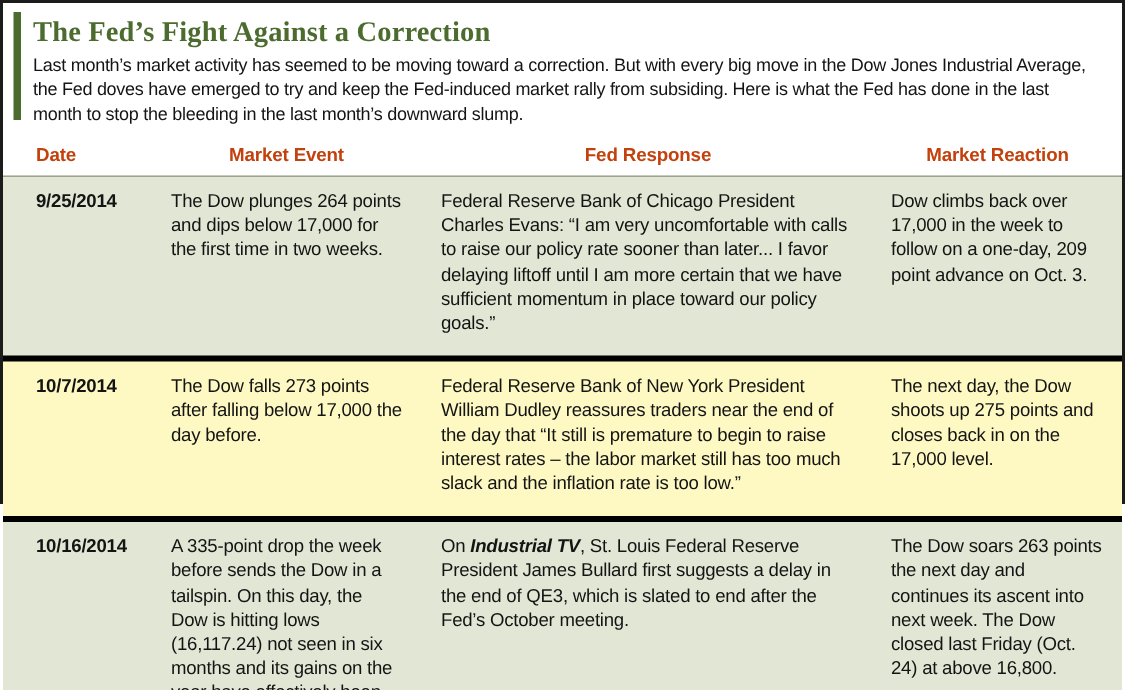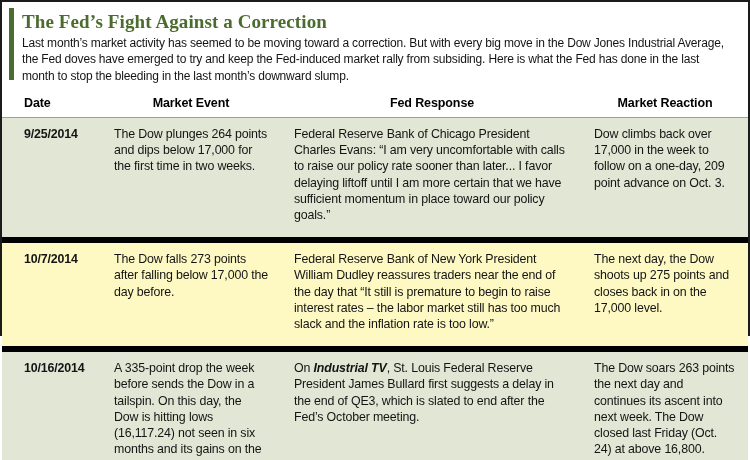--- a/index.html
+++ b/index.html
@@ -61,37 +61,37 @@
     margin-top: 4px;
   }
   #table col.c-date      { width: 98px; }
   #table col.c-event     { width: 182px; }
   #table col.c-response  { width: 300px; }
   #table col.c-reaction  { width: 166px; }
 
   #table thead th {
     font-size: 12.5px;
     font-weight: bold;
-    color: #000000;
+    color: #c2410c;
     text-align: center;
     padding: 2px 0 7px 0;
     border-bottom: 1px solid #9aa58c;
     vertical-align: bottom;
     letter-spacing: -0.1px;
   }
   #table thead th.th-date { padding-left: 22px; text-align: left; }
 
   #table tbody td {
     font-size: 12.4px;
     line-height: 16.2px;
     color: #141414;
     vertical-align: top;
     padding: 8px 10px 14px 10px;
     letter-spacing: -0.15px;
-    border-bottom: 6px solid #000000;
+    border-bottom: 4px solid #000000;
   }
   #table tbody tr.shaded td { background: #e2e7d5; }
   #table tbody tr.plain  td { background: #fef9c3; }
   #table tbody td.cell-date {
     font-weight: bold;
     text-align: left;
     padding-left: 22px;
     white-space: nowrap;
   }
   #table tbody td.cell-event    { padding-left: 14px; padding-right: 14px; }

